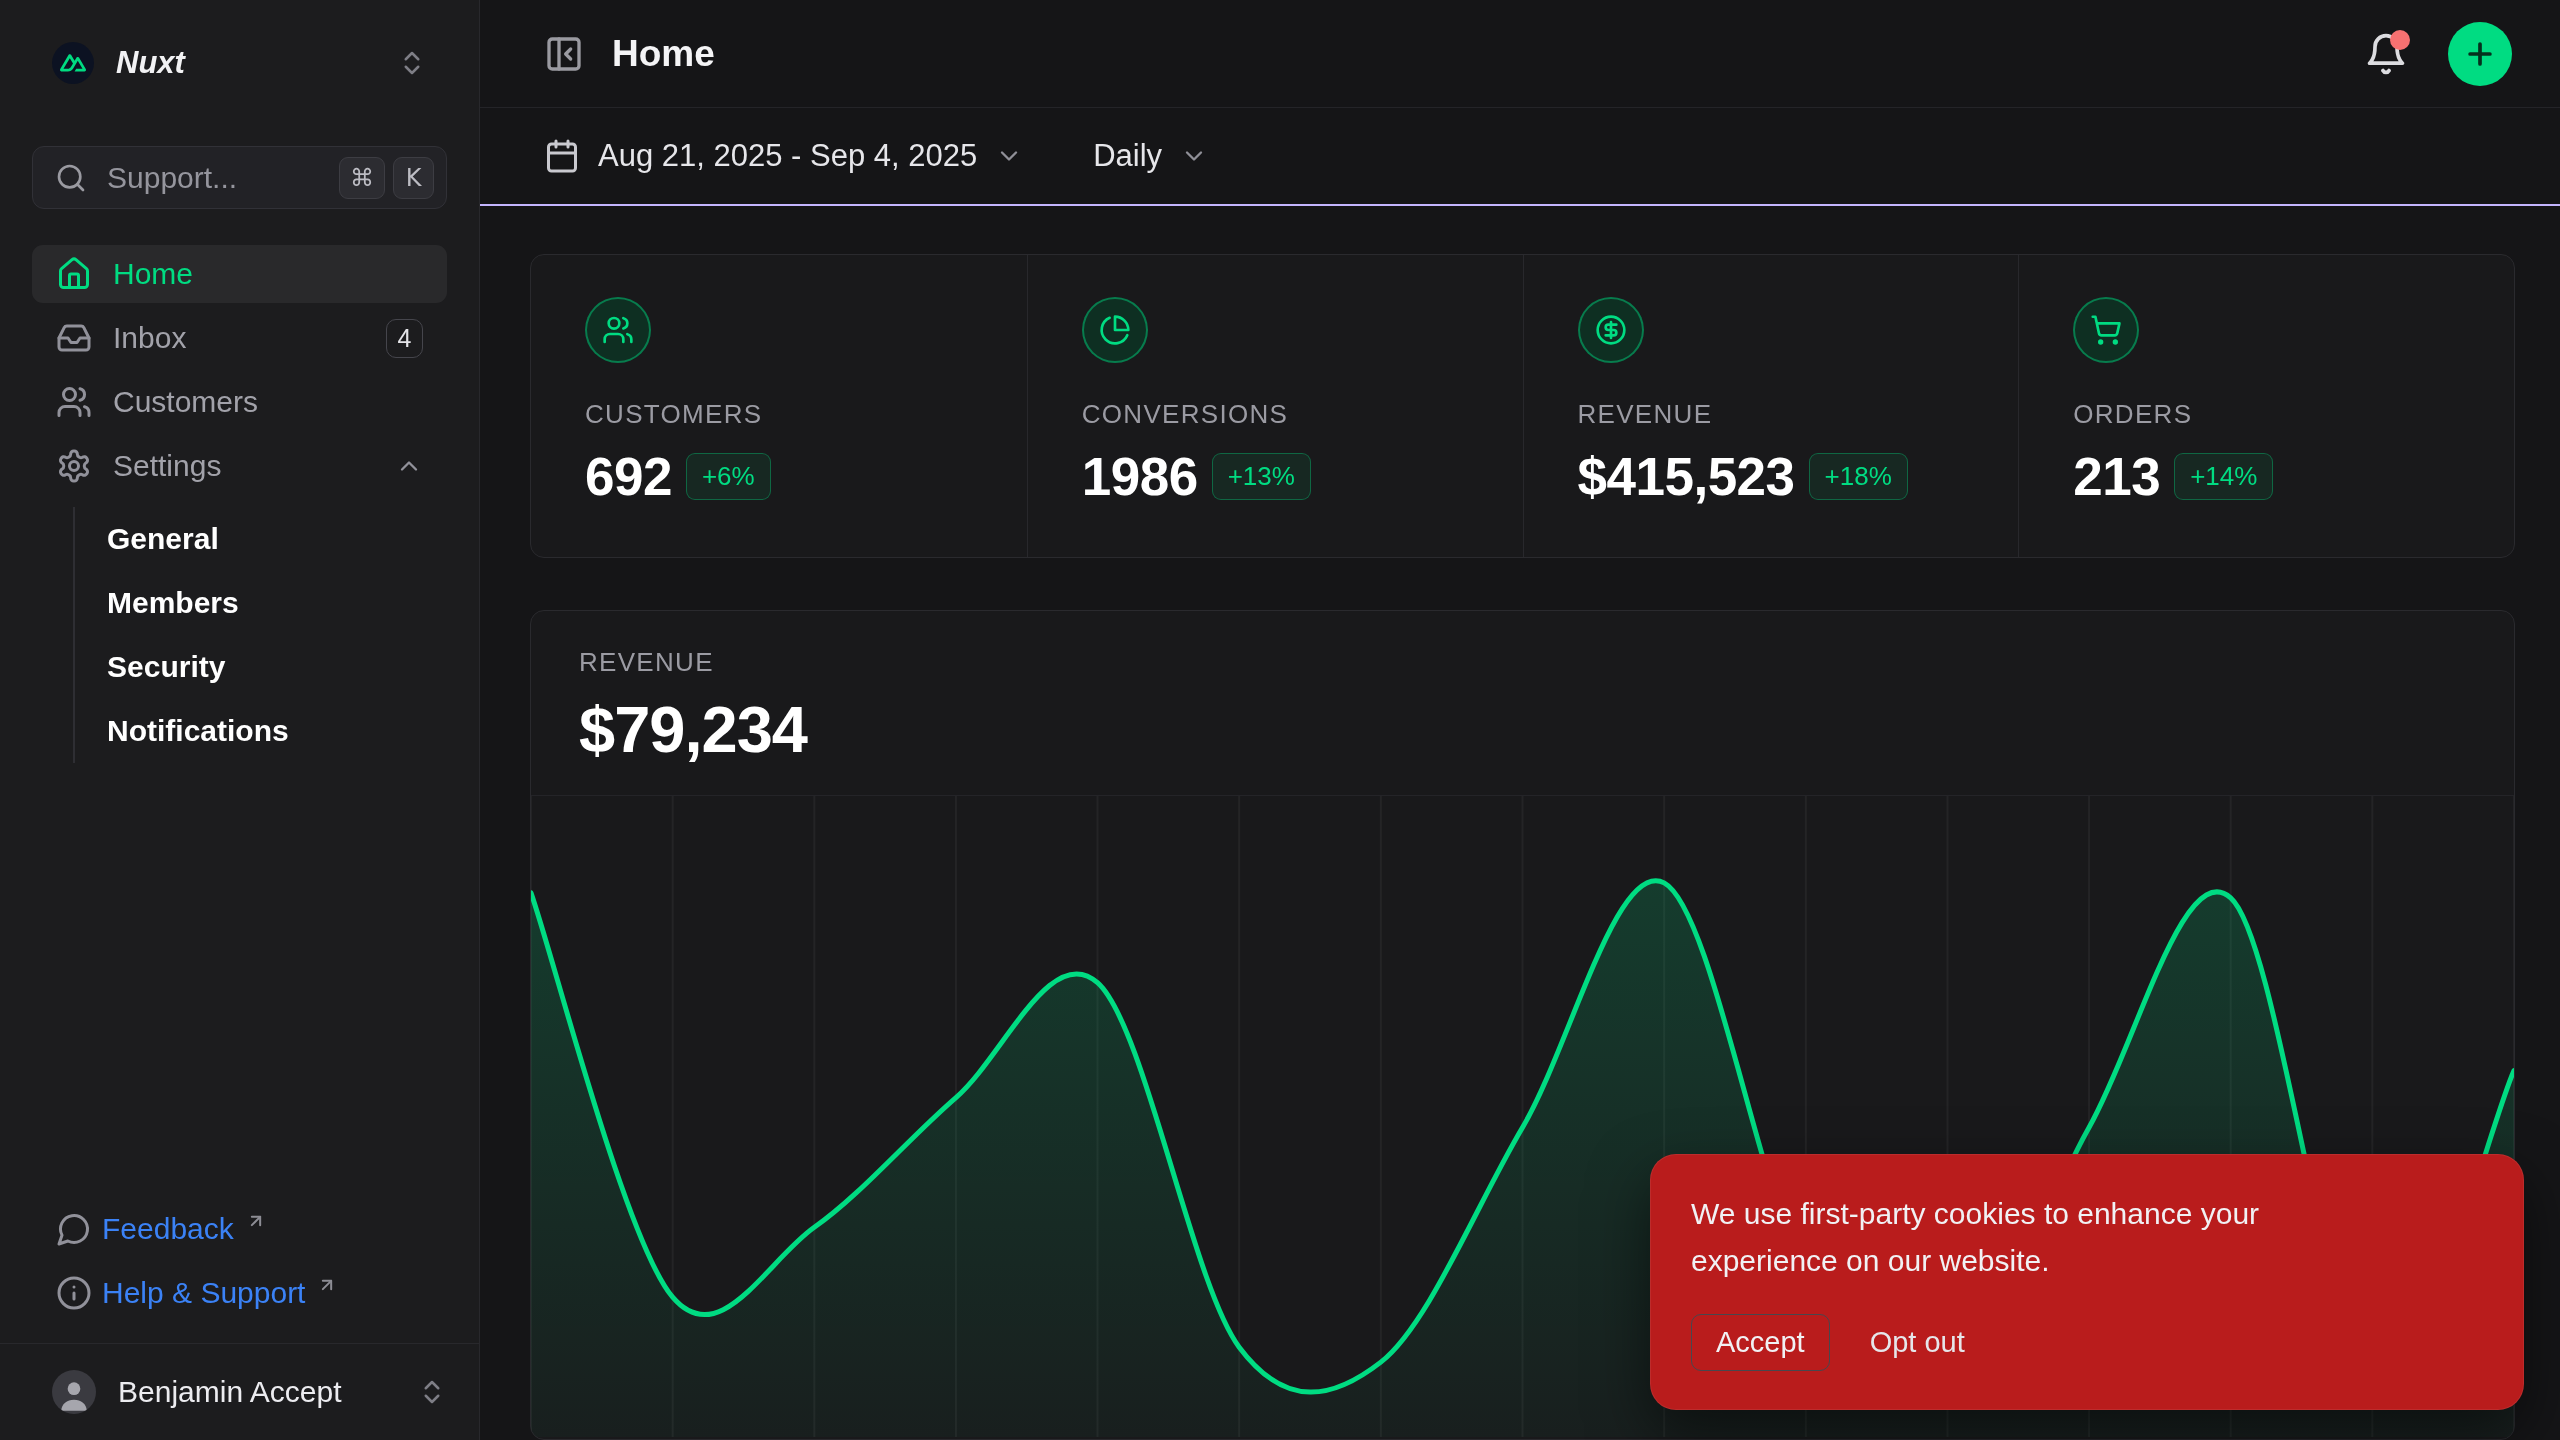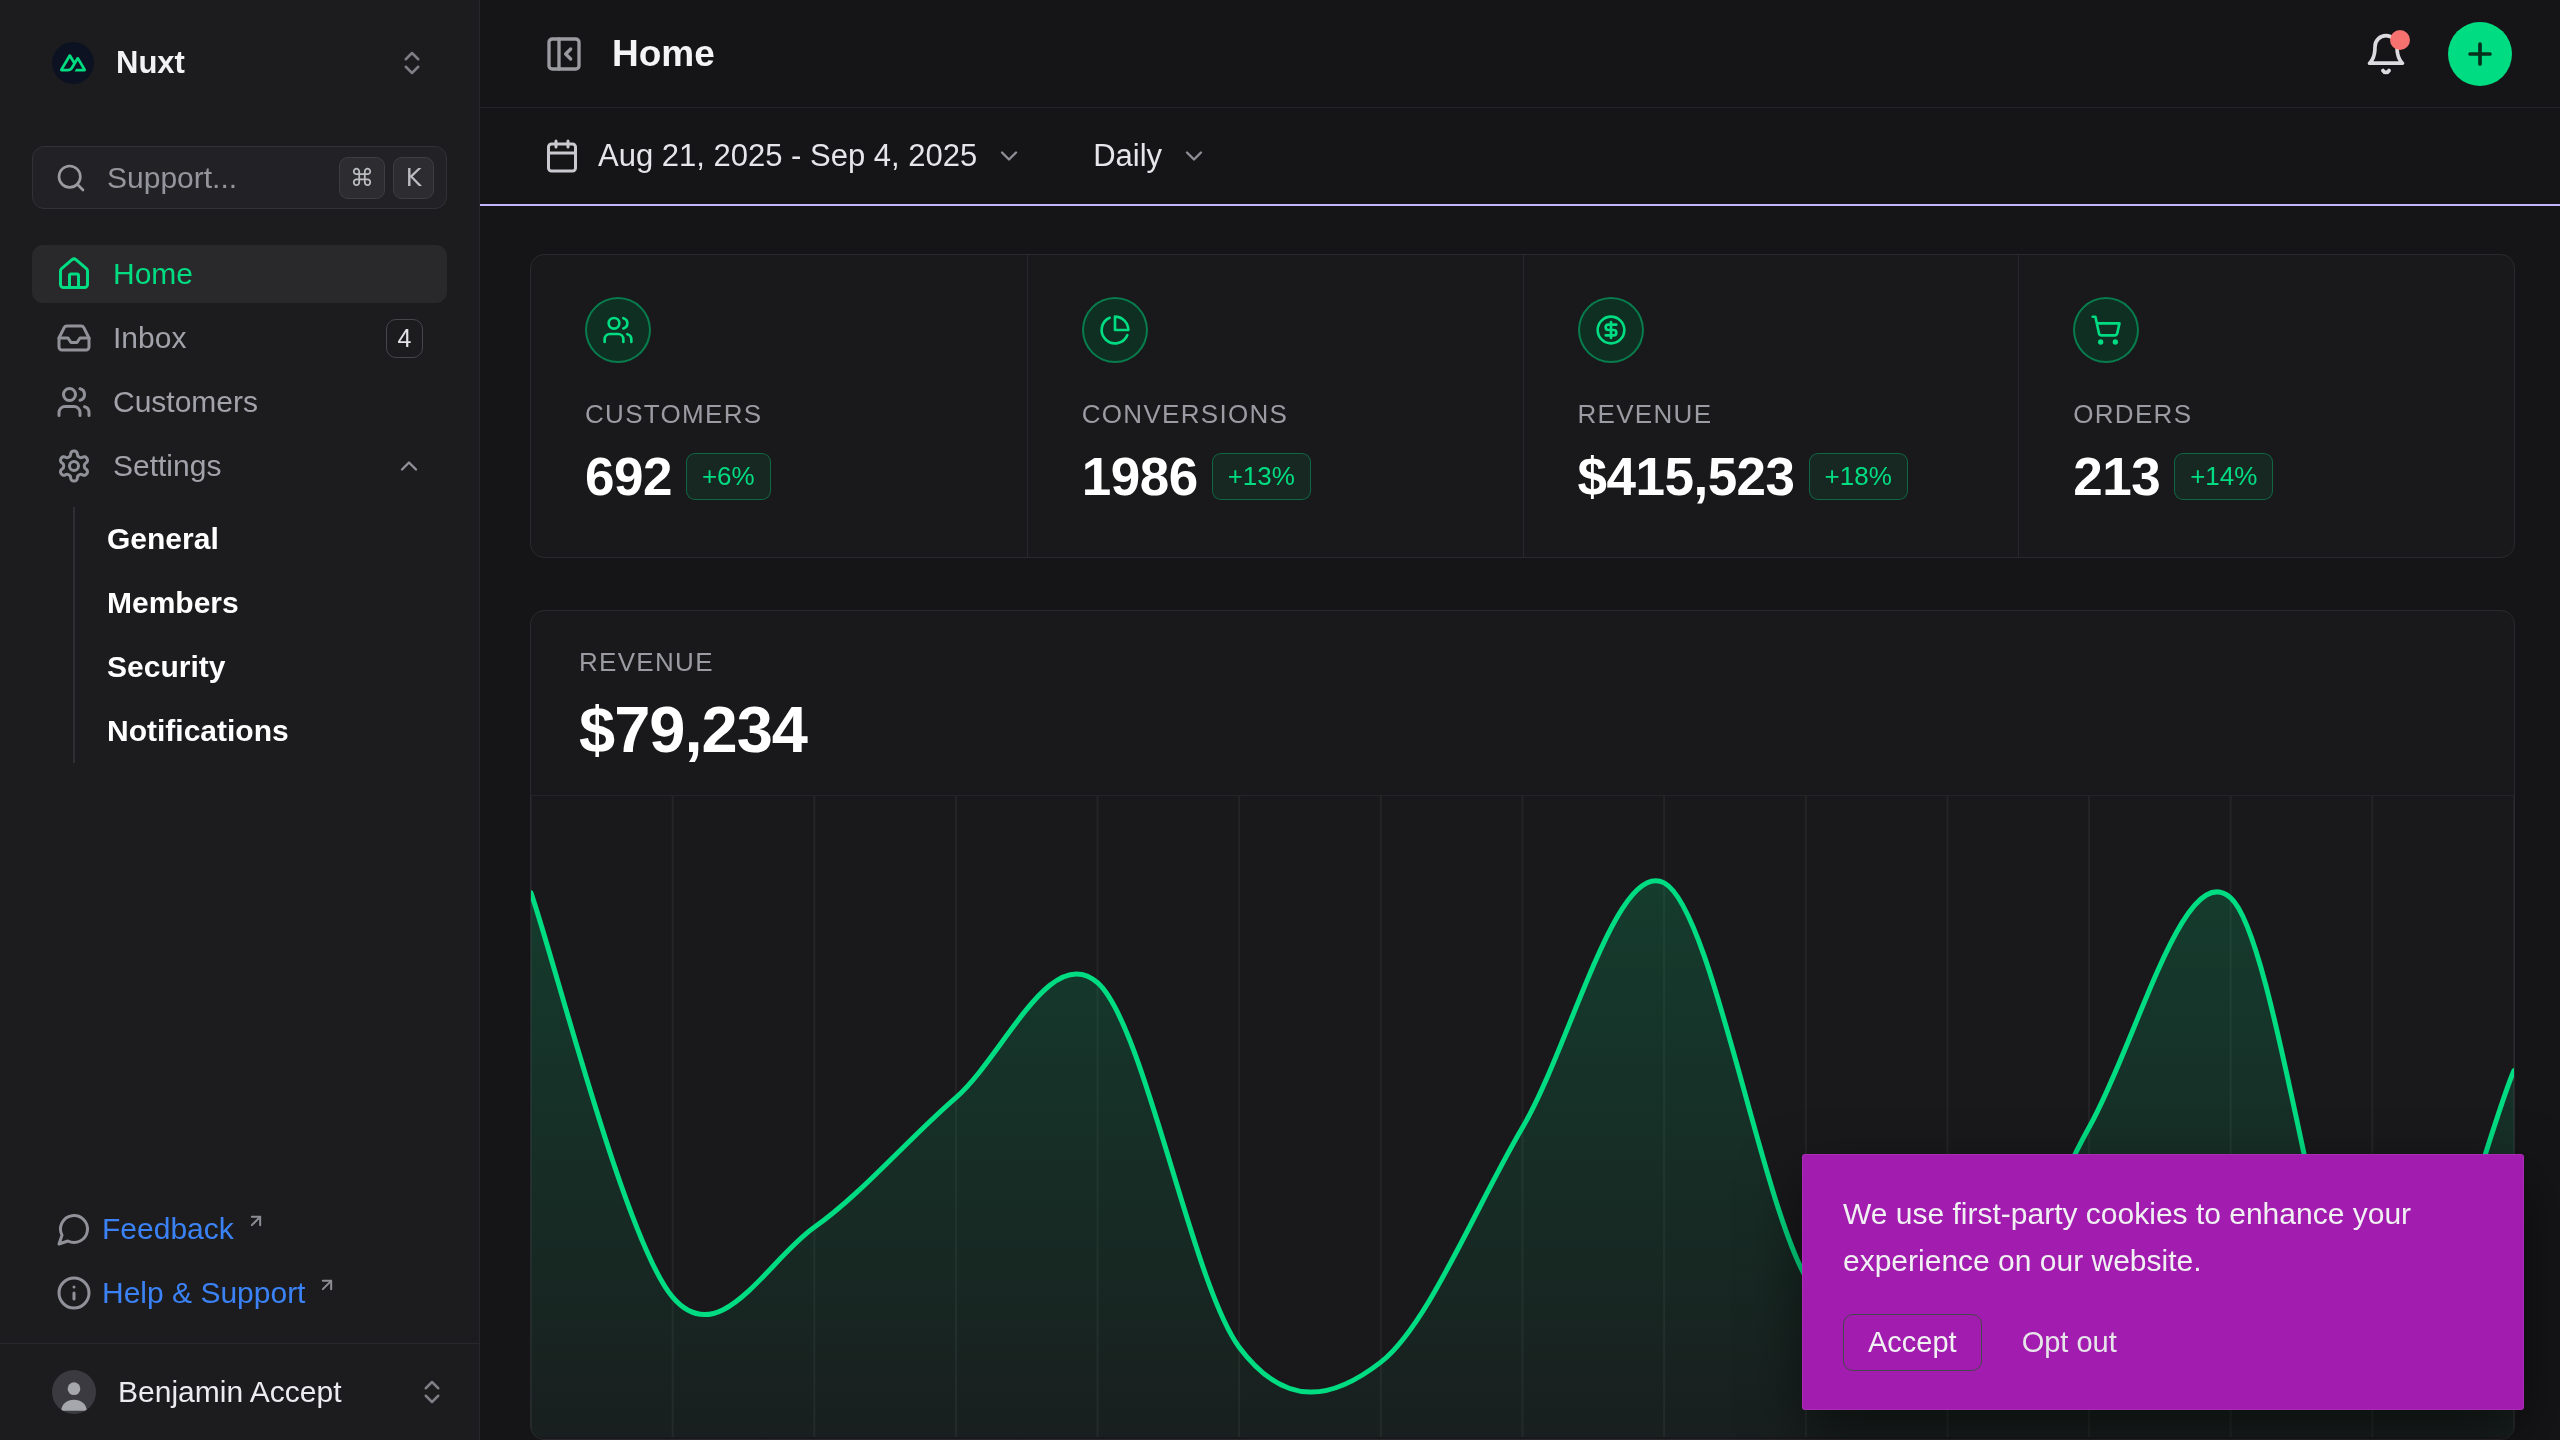--- a/index.html
+++ b/index.html
@@ -10,21 +10,21 @@
     font-family:"Liberation Sans","DejaVu Sans",sans-serif;
   }
   svg{ display:block; }
   
   .sidebar{
     width:480px; flex:0 0 480px; background:#1c1c1e; border-right:1px solid #28282c;
     display:flex; flex-direction:column; padding:22px 32px 0 32px;
   }
   .logo-row{ display:flex; align-items:center; height:82px; padding:0 20px; }
   .logo-circle{ width:42px; height:42px; border-radius:50%; background:#0c1222; display:flex; align-items:center; justify-content:center; }
-  .logo-name{ font-size:31px; font-weight:700; color:#f2f2f4; margin-left:22px; }
+  .logo-name{ font-size:31px; font-weight:700; color:#f2f2f4; margin-left:22px;font-style:italic; }
   .selector-icon{ margin-left:auto; color:#7e7e86; }
   .search{
     margin-top:42px; height:63px; background:#222226; border:1px solid #313137;
     border-radius:12px; display:flex; align-items:center; padding:0 12px 0 22px; color:#9a9aa1;
   }
   .search-placeholder{ font-size:30px; margin-left:20px; color:#95959d; }
   .kbds{ margin-left:auto; display:flex; gap:8px; }
   .kbd{
     min-width:41px; height:42px; padding:0 10px; background:#2c2c31; border:1px solid #3d3d43;
     border-radius:9px; display:flex; align-items:center; justify-content:center;
@@ -96,22 +96,22 @@
     margin-top:52px; background:#19191b; border:1px solid #2a2a2e; border-radius:14px;
     height:830px; overflow:hidden;
   }
   .rev-header{ padding:36px 48px 28px 48px; }
   .rev-label{ font-size:26px; letter-spacing:0.05em; color:#9b9ba3; }
   .rev-value{ margin-top:14px; font-size:65px; font-weight:700; color:#ffffff; letter-spacing:-1px; }
   .chart{ position:relative; border-top:1px solid #242428; height:642px; }
   .chart svg{ position:absolute; inset:0; width:100%; height:100%; }
   
   .cookie-banner{
-    position:absolute; right:36px; bottom:30px; width:722px; z-index:6;
-    background:#a21caf; border:1px solid rgba(255,255,255,0.07); border-radius:3px;
+    position:absolute; right:36px; bottom:30px; width:874px; z-index:6;
+    background:#b91c1c; border:1px solid rgba(255,255,255,0.07); border-radius:26px;
     padding:36px 40px 38px 40px; box-shadow:0 24px 60px rgba(0,0,0,0.5);
   }
   .cookie-msg{ font-size:30px; line-height:1.55; color:#f1f1f4; max-width:660px; }
   .cookie-actions{ margin-top:30px; display:flex; align-items:center; gap:40px; }
   .accept-btn{
     background:transparent; border:1px solid #47474e; border-radius:10px; padding:11px 24px;
     font-size:29px; color:#f1f1f4; cursor:pointer; font-family:inherit;
   }
   .optout-btn{ background:none; border:none; font-size:29px; color:#e6e6ea; cursor:pointer; font-family:inherit; }
 </style>

